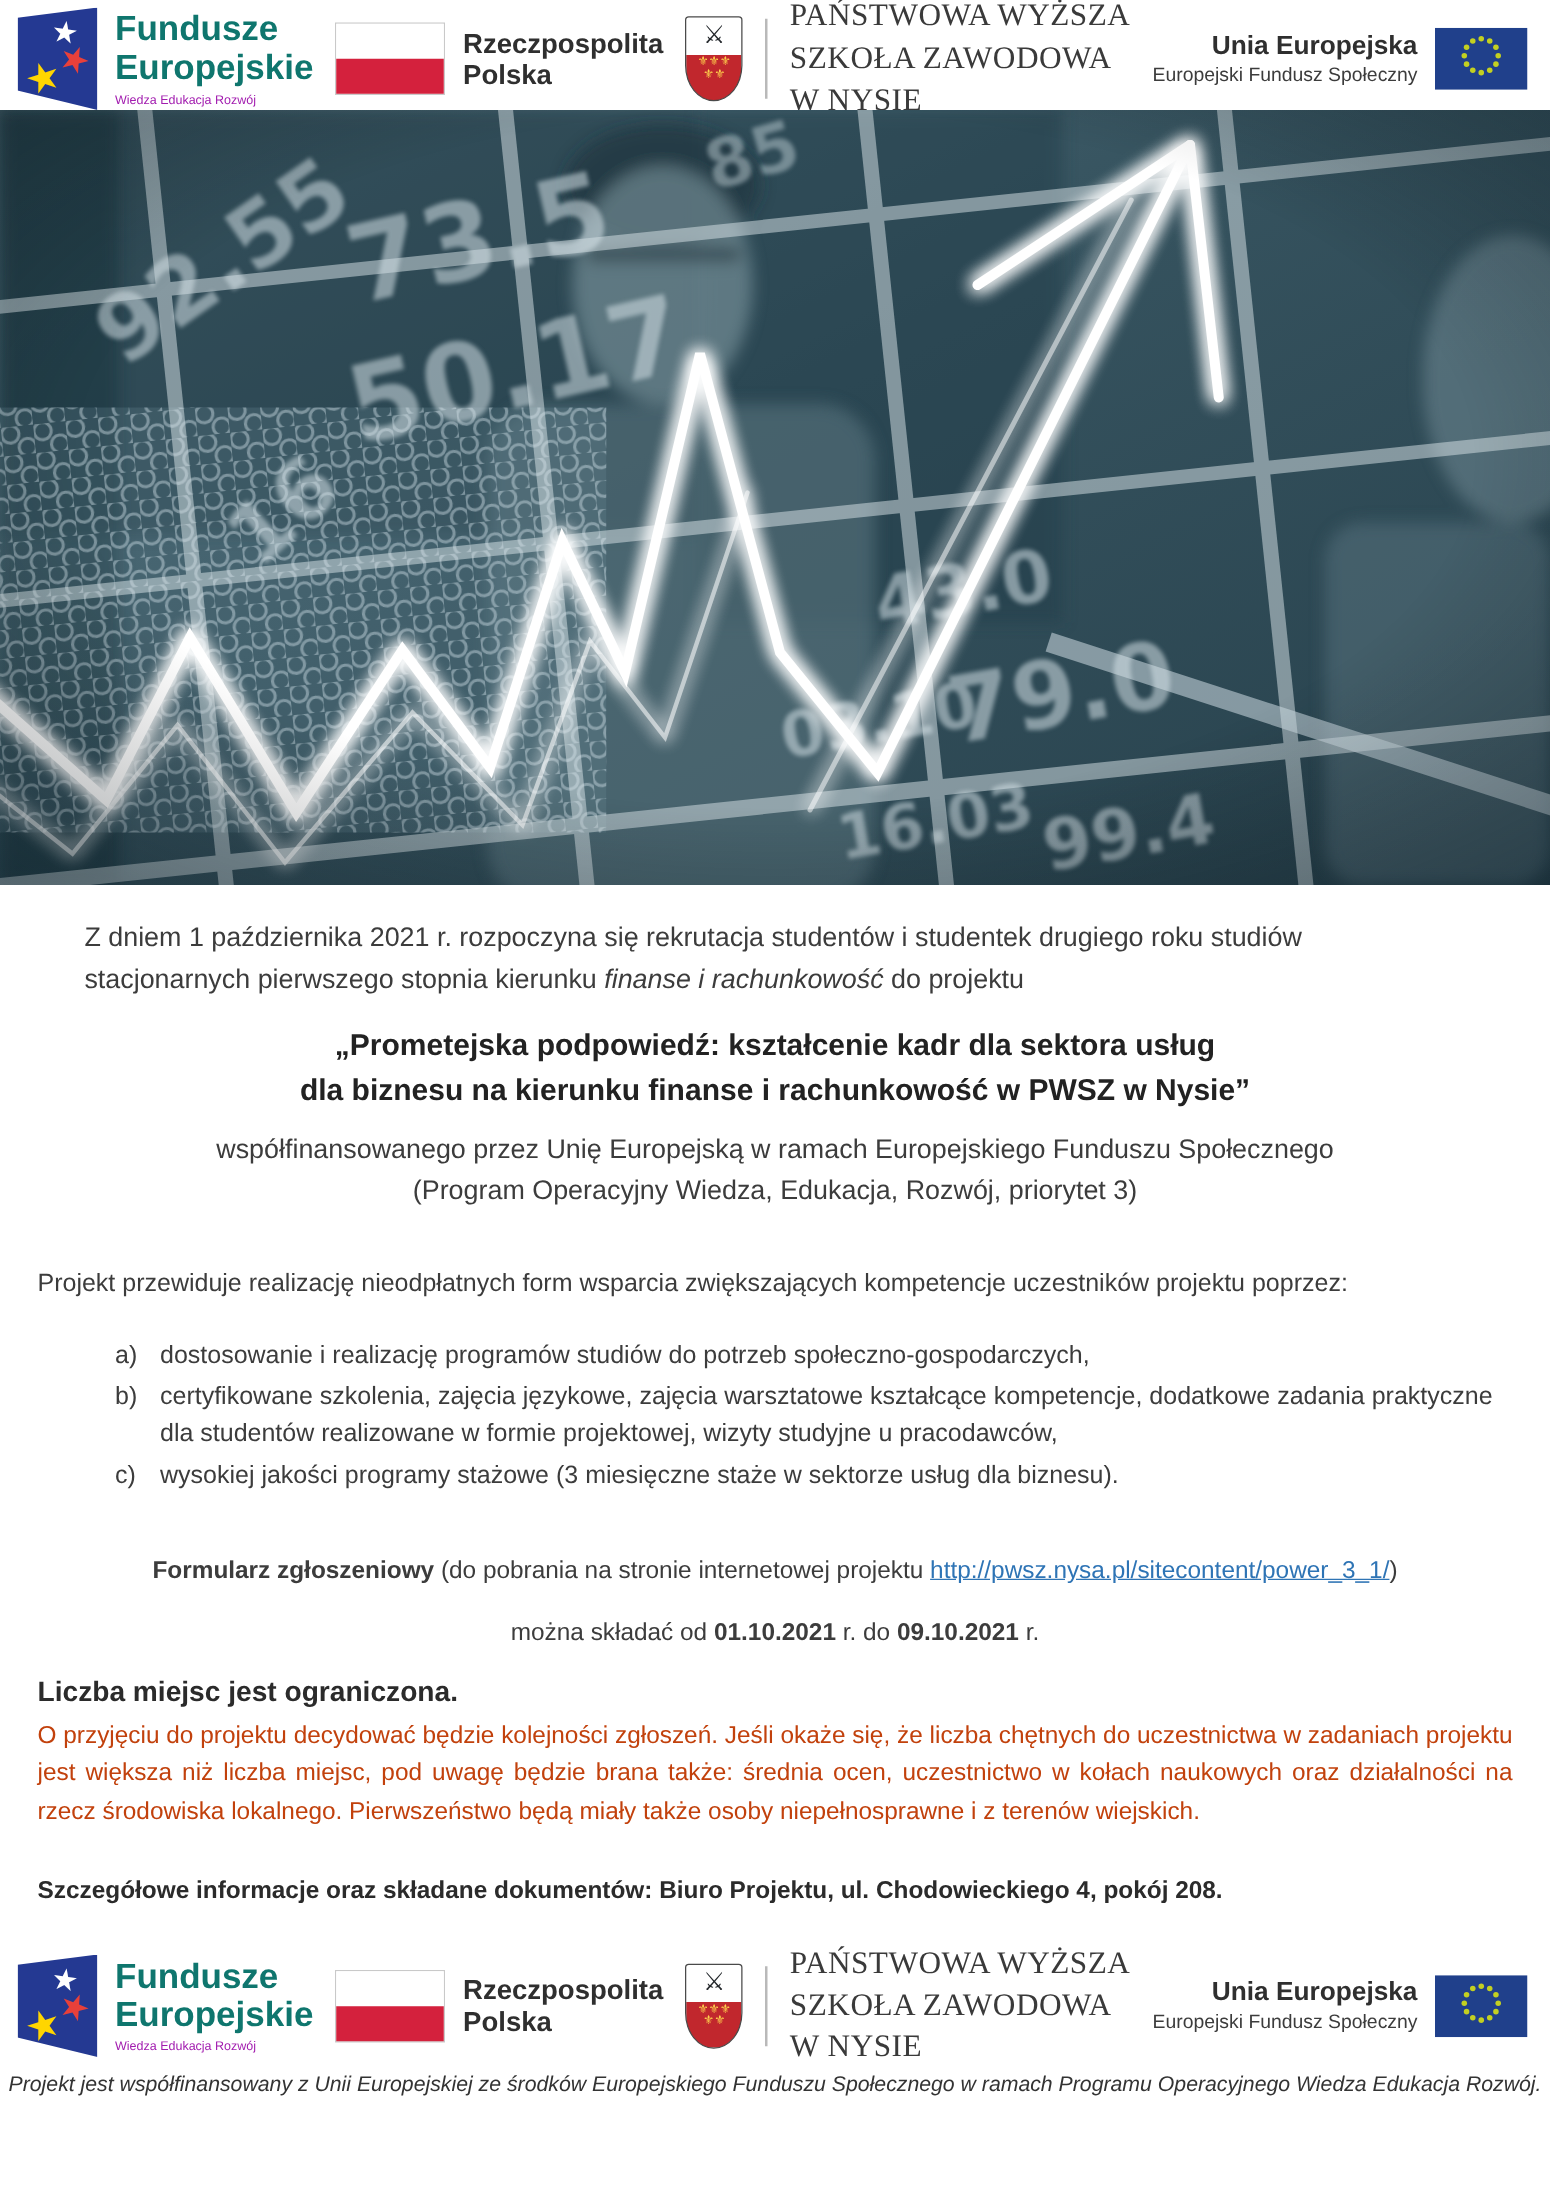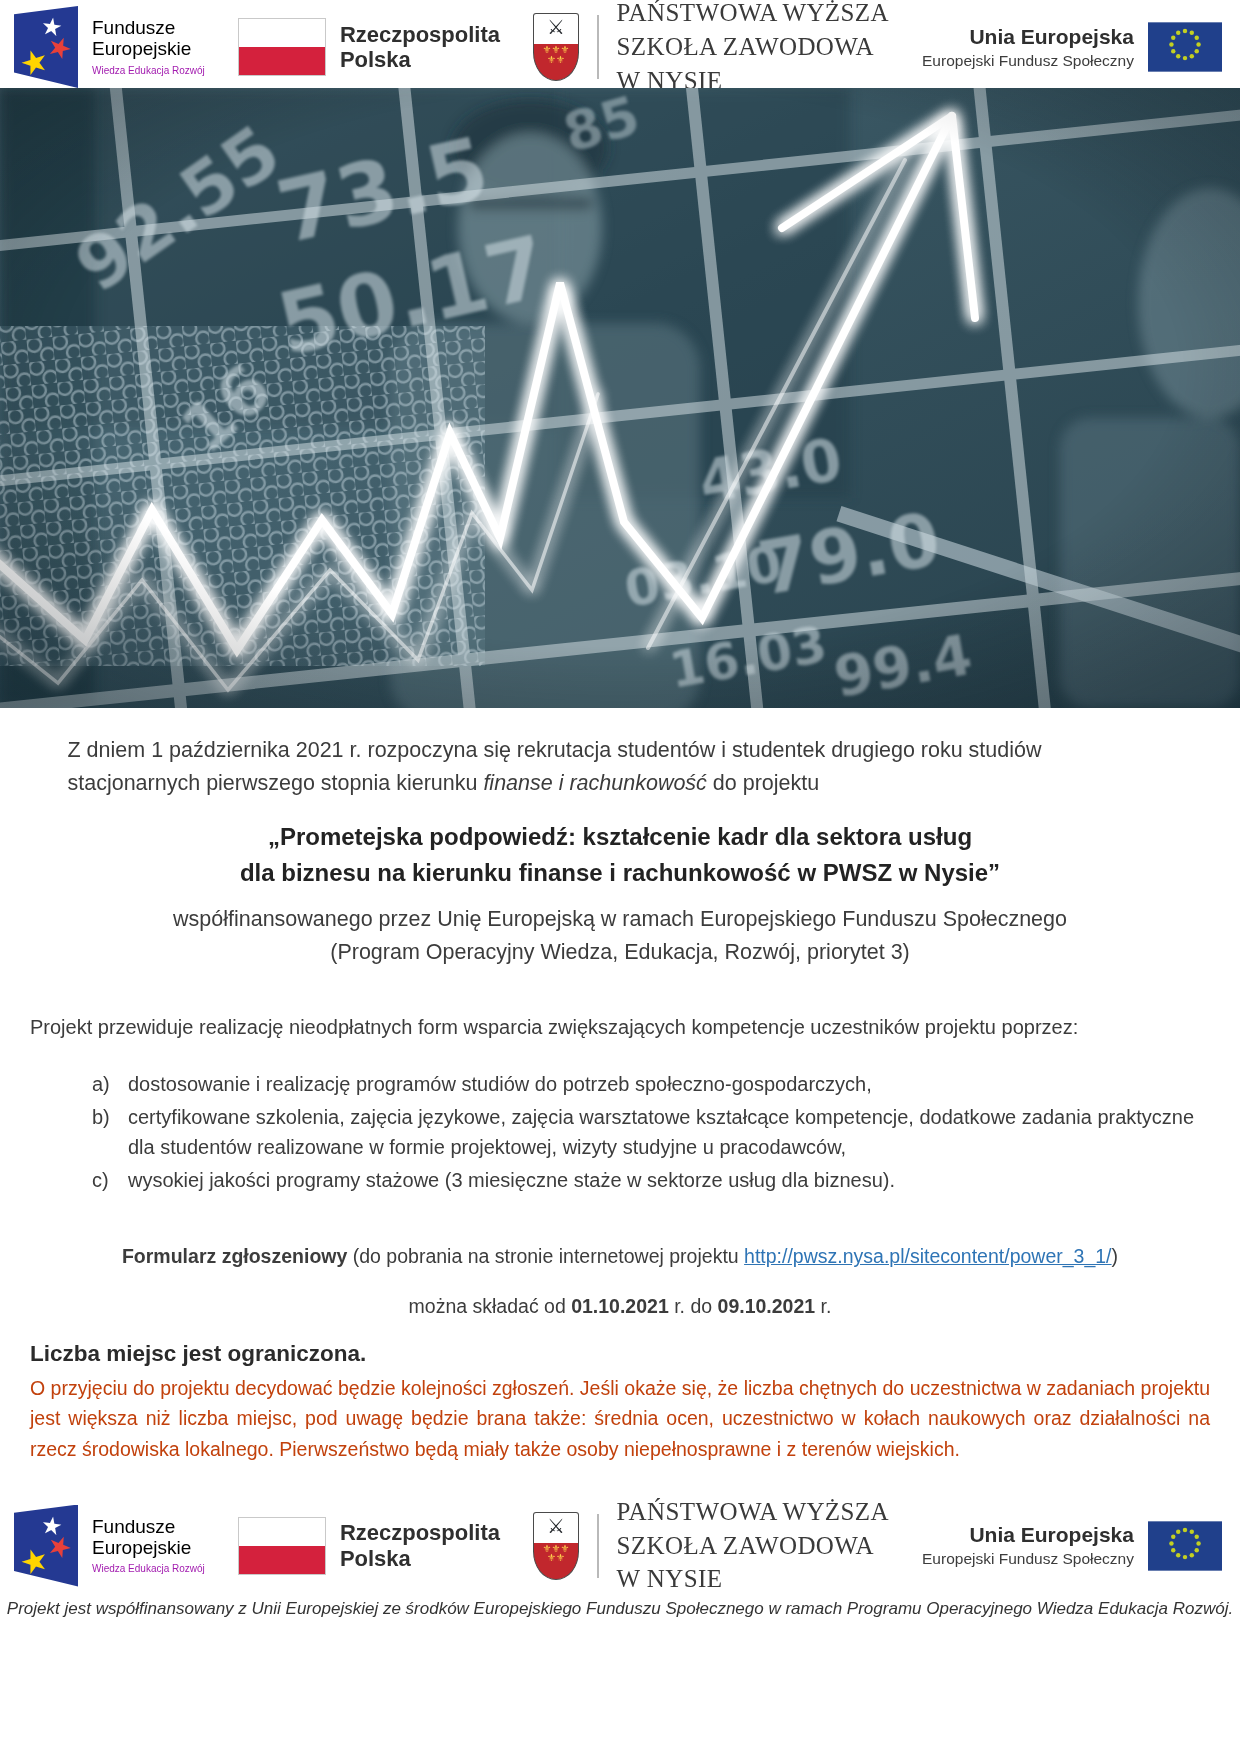--- a/index.html
+++ b/index.html
@@ -12,21 +12,21 @@
   .logo-group{display:flex;align-items:center;gap:14px;}
 
   
   .fe-flag{position:relative;width:64px;height:82px;flex:0 0 auto;}
   .fe-shape{position:absolute;inset:0;background:#243992;
             clip-path:polygon(0 10%,100% 0,100% 100%,0 81%);}
   .fe-star{position:absolute;line-height:1;}
   .fe-star.white{color:#fff;font-size:24px;left:27px;top:9px;transform:rotate(8deg);}
   .fe-star.red{color:#e8403a;font-size:28px;left:33px;top:28px;transform:rotate(22deg);}
   .fe-star.yellow{color:#ffd500;font-size:32px;left:6px;top:40px;transform:rotate(-18deg);}
-  .fe-text .t1{font-weight:normal;font-size:19px;line-height:1.1;color:#000000;}
+  .fe-text .t1{font-weight:bold;font-size:28px;line-height:1.1;color:#0f766e;}
   .fe-text .t2{font-size:10px;color:#a21caf;margin-top:5px;}
 
   
   .pl-flag{width:88px;height:58px;border:1px solid #c9c9c9;box-sizing:border-box;flex:0 0 auto;}
   .pl-flag .w{height:50%;background:#fff;}
   .pl-flag .r{height:50%;background:#d4213d;}
   .pl-text{font-weight:bold;font-size:22px;line-height:1.15;color:#2f2f2f;}
 
   
   .crest{width:46px;height:68px;border:1.5px solid #4a4a4a;box-sizing:border-box;
@@ -261,20 +261,21 @@
     </div>
 
     <p class="center-line mt-form"><span class="bold">Formularz zgłoszeniowy</span><span> (do pobrania na stronie internetowej projektu </span><a class="doc-link" href="#">http://pwsz.nysa.pl/sitecontent/power_3_1/</a><span>)</span></p>
 
     <p class="center-line"><span>można składać od </span><span class="bold">01.10.2021</span><span> r. do </span><span class="bold">09.10.2021</span><span> r.</span></p>
 
     <div class="limit-line">Liczba miejsc jest ograniczona.</div>
 
     <p class="criteria">O przyjęciu do projektu decydować będzie kolejności zgłoszeń.  Jeśli okaże się, że liczba chętnych do uczestnictwa w zadaniach projektu jest większa niż liczba miejsc, pod uwagę będzie brana także: średnia ocen, uczestnictwo w kołach naukowych oraz działalności na rzecz środowiska lokalnego. Pierwszeństwo będą miały także osoby niepełnosprawne i z terenów wiejskich.</p>
 
+    <div class="contact-line">Szczegółowe informacje oraz składane dokumentów: Biuro Projektu, ul. Chodowieckiego 4, pokój 208.</div>
   </div>
 
   <div class="logo-strip footer-strip">
     <div class="logo-group">
       <div class="fe-flag">
         <div class="fe-shape"></div>
         <span class="fe-star white">★</span>
         <span class="fe-star red">★</span>
         <span class="fe-star yellow">★</span>
       </div>

